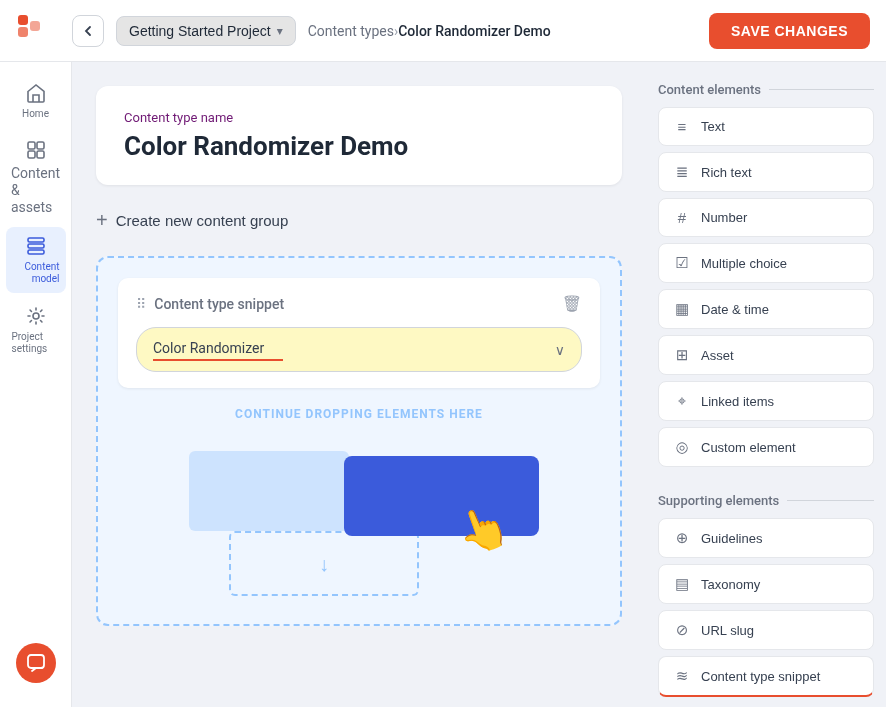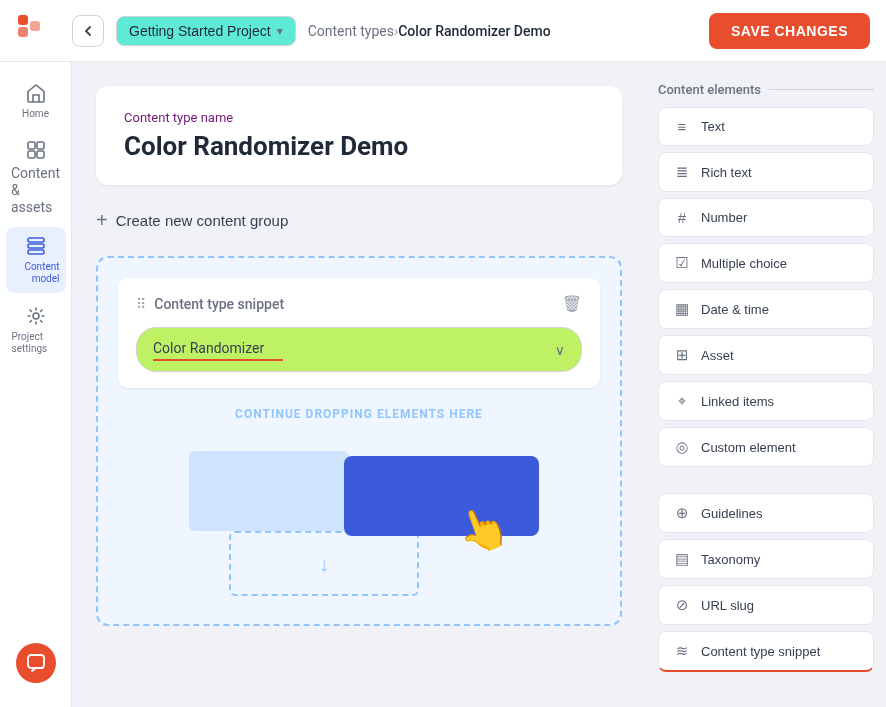--- a/index.html
+++ b/index.html
@@ -40,21 +40,21 @@
       display: flex;
       align-items: center;
       justify-content: center;
       color: #374151;
       font-size: 14px;
     }
     .project-selector {
       display: flex;
       align-items: center;
       gap: 6px;
-      background: #5eead4;
+      background: #e5e5e5;
       border: 1px solid #d1d5db;
       border-radius: 8px;
       padding: 6px 12px;
       cursor: pointer;
       font-size: 14px;
       font-weight: 500;
       color: #1f2937;
       justify-content: space-between;
     }
     .breadcrumb {
@@ -220,21 +220,21 @@
       font-size: 16px;
     }
     .snippet-select {
       display: flex;
       align-items: center;
       justify-content: space-between;
       border: 1px solid #d1d5db;
       border-radius: 20px;
       padding: 10px 16px;
       cursor: pointer;
-      background: #bef264;
+      background: #fef9c3;
     }
     .snippet-select-text {
       font-size: 14px;
       color: #374151;
     }
     .snippet-select-underline {
       border-bottom: 2px solid #e84e2e;
       width: 130px;
       margin-top: 2px;
     }
@@ -522,20 +522,21 @@
         <span class="element-icon">⌖</span>
         <span class="element-label">Linked items</span>
       </button>
       <button class="element-btn">
         <span class="element-icon">◎</span>
         <span class="element-label">Custom element</span>
       </button>
     </div>
 
     <div>
+      <div class="panel-section-title">Supporting elements</div>
 
       <button class="element-btn">
         <span class="element-icon">⊕</span>
         <span class="element-label">Guidelines</span>
       </button>
       <button class="element-btn">
         <span class="element-icon">▤</span>
         <span class="element-label">Taxonomy</span>
       </button>
       <button class="element-btn">

